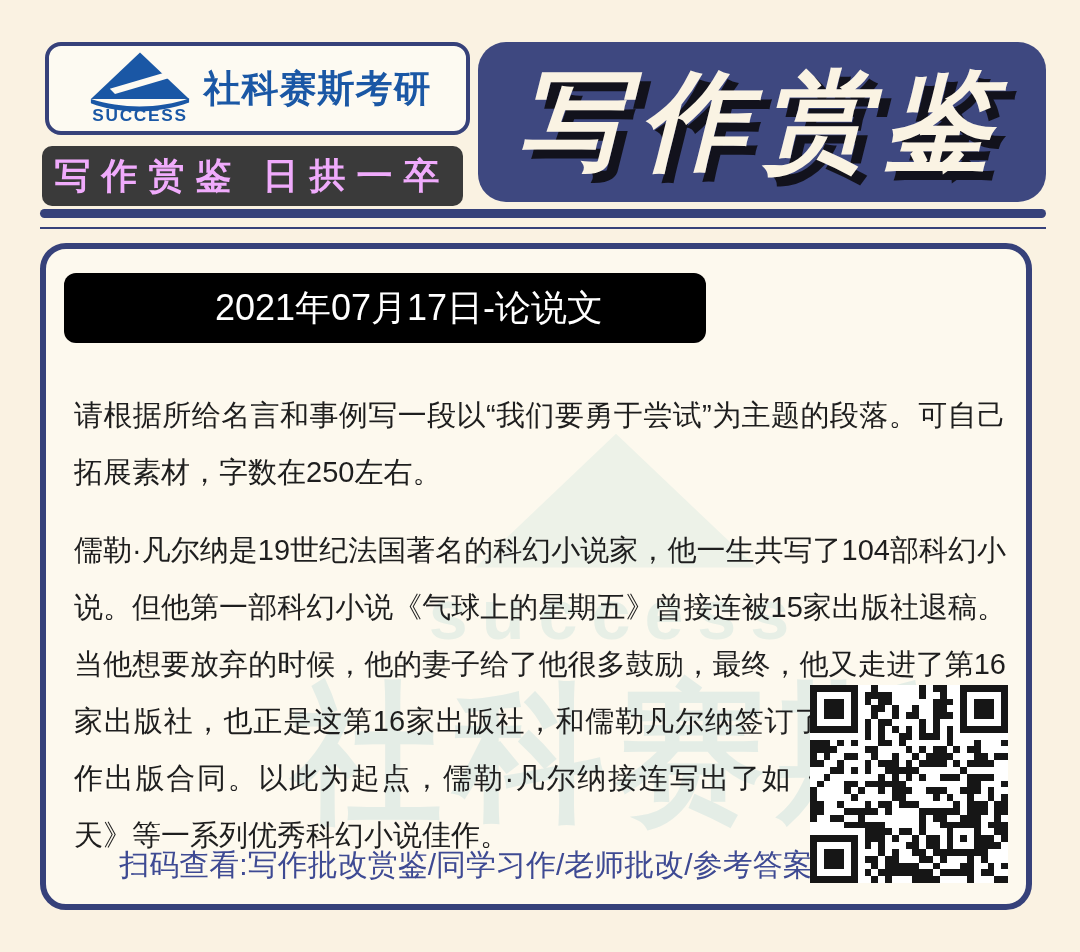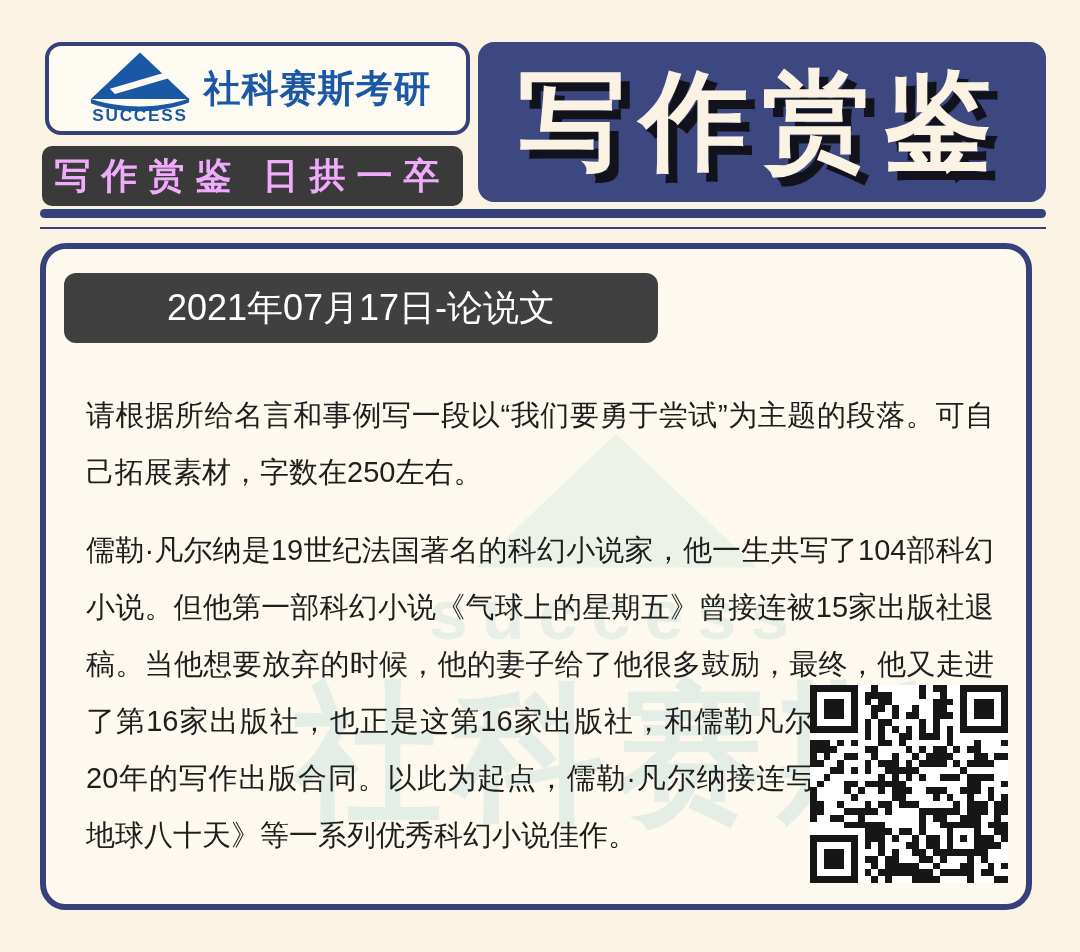--- a/index.html
+++ b/index.html
@@ -8,34 +8,34 @@
   
   .logo-box{position:absolute;left:45px;top:42px;width:425px;height:93px;background:#FDFAF2;
             border:4px solid #36417A;border-radius:16px;box-sizing:border-box;
             display:flex;align-items:center;justify-content:center;gap:8px;}
   .brand-name{color:#1A57A5;font-size:37px;font-weight:bold;letter-spacing:1px;white-space:nowrap;}
   .slogan-badge{position:absolute;left:42px;top:146px;width:421px;height:60px;background:#3A3A3A;
             border-radius:10px;display:flex;align-items:center;justify-content:center;}
   .slogan-badge span{color:#f0abfc;font-family:"Liberation Serif",serif;font-weight:bold;
             font-size:36px;letter-spacing:11px;white-space:nowrap;}
   .title-banner{position:absolute;left:478px;top:42px;width:568px;height:160px;background:#3E4880;
-            border-radius:16px;display:flex;align-items:center;justify-content:center;}
+            border-radius:28px;display:flex;align-items:center;justify-content:center;font-style:italic;}
   .title-banner span{color:#FAF3E3;font-family:"Liberation Serif",serif;font-weight:900;
             font-size:108px;letter-spacing:14px;white-space:nowrap;
             text-shadow:9px 9px 0 #12121C;}
   .rule-thick{position:absolute;left:40px;top:209px;width:1006px;height:9px;background:#36417A;border-radius:5px;}
   .rule-thin{position:absolute;left:40px;top:227px;width:1006px;height:2px;background:#36417A;}
   
   .card{position:absolute;left:40px;top:243px;width:992px;height:667px;background:#FDF9EE;
         border:6px solid #36417A;border-radius:26px;box-sizing:border-box;overflow:hidden;}
-  .date-badge{position:relative;z-index:1;margin:24px 0 0 18px;width:594px;height:70px;background:#404040;
-        border-radius:12px;display:flex;align-items:center;justify-content:center;}
+  .date-badge{position:relative;z-index:1;margin:24px 0 0 18px;width:594px;height:70px;background:#000000;
+        border-radius:12px;display:flex;align-items:center;justify-content:center;padding-left:48px;}
   .date-badge span{color:#FFFFFF;font-size:36px;white-space:nowrap;}
   .content{position:relative;z-index:1;padding:0 16px 0 24px;}
-  .content p{margin:16px;font-size:29px;line-height:57px;color:#1E1E1E;text-align:justify;}
+  .content p{margin:4px;font-size:29px;line-height:57px;color:#1E1E1E;text-align:justify;}
   .content p.first{margin-top:44px;}
   .content p + p{margin-top:21px;}
   .caption{position:absolute;z-index:1;left:30px;bottom:18px;width:780px;text-align:center;
         font-size:30px;color:#3E4A93;white-space:nowrap;}
   
   .watermark{position:absolute;z-index:0;left:260px;top:180px;width:620px;
         display:flex;flex-direction:column;align-items:center;pointer-events:none;}
   .watermark .wm-en{font-size:70px;font-weight:bold;color:#E7EFE6;letter-spacing:14px;margin-top:-6px;}
   .watermark .wm-cn{font-size:150px;font-weight:bold;color:#E4EDE6;letter-spacing:12px;white-space:nowrap;}
   
@@ -84,20 +84,21 @@
 
     <div class="date-badge">
       <span>2021年07月17日-论说文</span>
     </div>
 
     <div class="content">
       <p class="first">请根据所给名言和事例写一段以“我们要勇于尝试”为主题的段落。可自己拓展素材，字数在250左右。</p>
       <p>儒勒·凡尔纳是19世纪法国著名的科幻小说家，他一生共写了104部科幻小说。但他第一部科幻小说《气球上的星期五》曾接连被15家出版社退稿。当他想要放弃的时候，他的妻子给了他很多鼓励，最终，他又走进了第16家出版社，也正是这第16家出版社，和儒勒凡尔纳签订了为期20年的写作出版合同。以此为起点，儒勒·凡尔纳接连写出了如《环绕地球八十天》等一系列优秀科幻小说佳作。</p>
     </div>
 
+    <div class="caption">扫码查看:写作批改赏鉴/同学习作/老师批改/参考答案</div>
 
     <div class="qr">
         <svg viewBox="0 0 29 29" shape-rendering="crispEdges">
           <rect x="0" y="0" width="29" height="29" fill="#FFFFFF"></rect>
           <rect x="0" y="0" width="1" height="1" fill="#161616"></rect>
           <rect x="1" y="0" width="1" height="1" fill="#161616"></rect>
           <rect x="2" y="0" width="1" height="1" fill="#161616"></rect>
           <rect x="3" y="0" width="1" height="1" fill="#161616"></rect>
           <rect x="4" y="0" width="1" height="1" fill="#161616"></rect>
           <rect x="5" y="0" width="1" height="1" fill="#161616"></rect>

